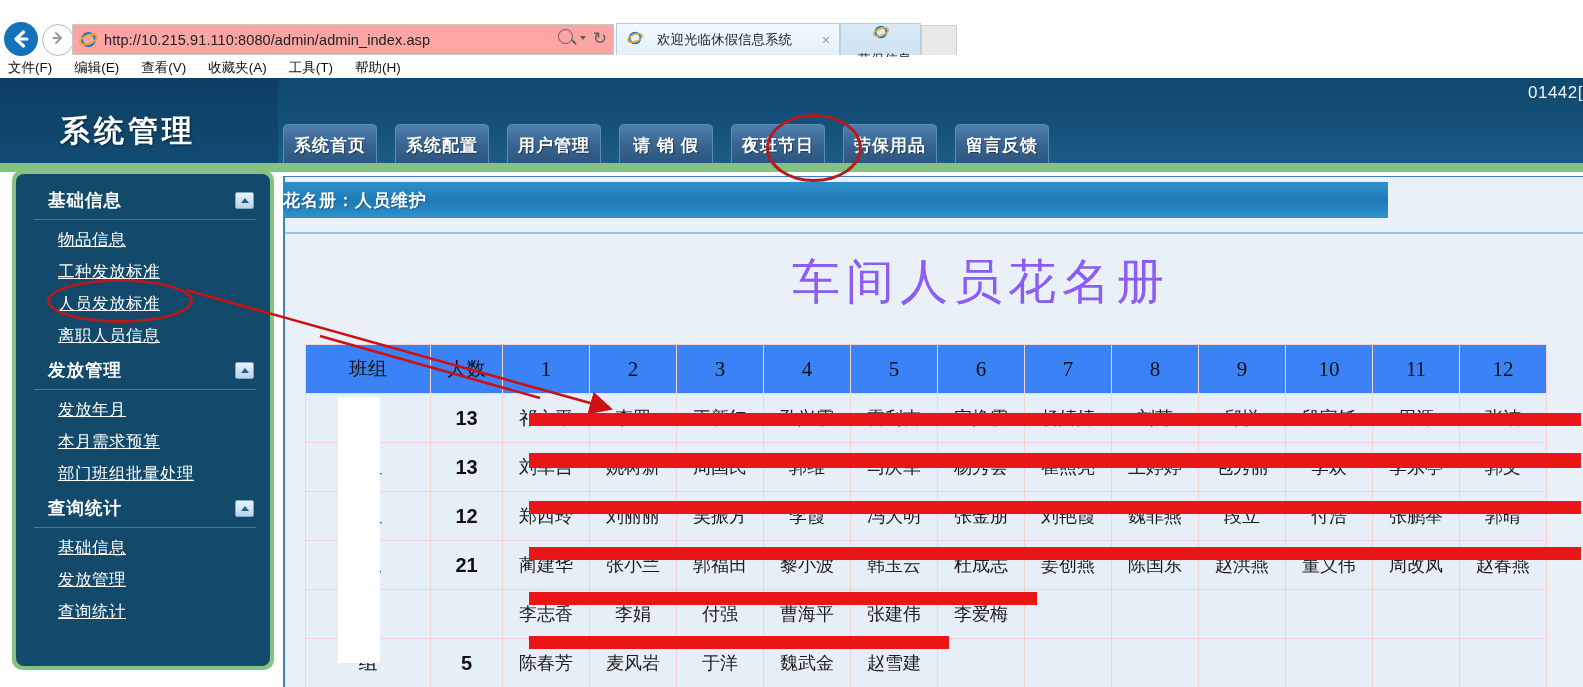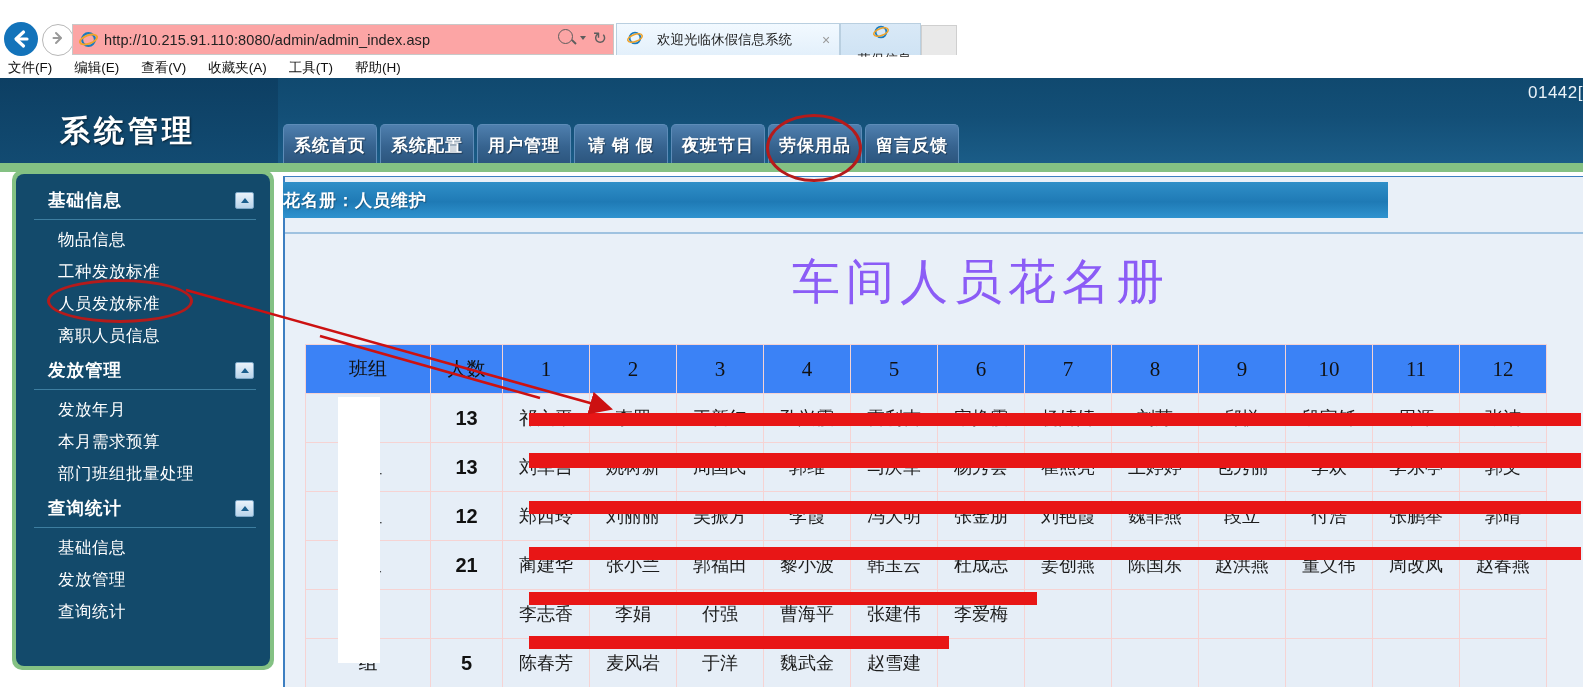--- a/index.html
+++ b/index.html
@@ -44,39 +44,39 @@
 
   
   .pagehead{position:absolute;left:0;top:78px;width:1583px;height:87px;
             background:linear-gradient(180deg,#10496f 0%,#134f77 45%,#1b5d88 100%);}
   .pagehead:before{content:"";position:absolute;left:0;top:0;width:278px;height:87px;
             background:linear-gradient(180deg,#0d3f63,#124b72);}
   .brand{position:absolute;left:60px;top:111px;font-size:30px;font-weight:bold;color:#ffffff;
          letter-spacing:4px;text-shadow:1px 1px 2px rgba(0,0,0,.55);}
   .counter{position:absolute;right:0px;top:83px;font-size:17px;color:#eaf2f8;letter-spacing:.5px;white-space:nowrap;}
 
-  .navtabs{position:absolute;left:283px;top:124px;display:flex;gap:3px;}
+  .navtabs{position:absolute;left:283px;top:124px;display:flex;gap:18px;}
   .ntab{width:92px;height:40px;display:flex;align-items:center;justify-content:center;
         font-size:17px;color:#ffffff;font-weight:bold;letter-spacing:1px;
         background:linear-gradient(180deg,#4f7fae 0%,#36638f 55%,#2b547c 100%);
         border-radius:5px 5px 0 0;border:1px solid #5d8cb8;border-bottom:none;text-shadow:1px 1px 1px rgba(0,0,0,.4);}
   .greenbar{position:absolute;left:0;top:163px;width:1583px;height:9px;background:#84c183;}
 
   
   .sidewrap{position:absolute;left:12px;top:170px;width:262px;height:500px;
             background:#84c183;border-radius:10px;padding:4px;box-sizing:border-box;}
   .sidebar{width:100%;height:100%;background:#134a6b;border-radius:8px;box-sizing:border-box;
            padding:8px 0 0 0;overflow:hidden;}
   .grp-head{display:flex;align-items:center;justify-content:space-between;padding:6px 16px 5px 32px;}
   .grp-title{font-size:17.5px;font-weight:bold;color:#ffffff;letter-spacing:1px;}
   .grp-btn{width:17px;height:15px;background:linear-gradient(#eaf3fb,#b9d4ea);border:1px solid #7fa9c9;
            display:flex;align-items:center;justify-content:center;border-radius:2px;}
   .grp-btn i{width:0;height:0;border-left:4px solid transparent;border-right:4px solid transparent;border-bottom:5px solid #1b5f8e;display:block;}
   .grp-rule{height:1px;background:#3d7ea0;margin:2px 14px 4px 18px;}
-  .side-item{font-size:16.5px;color:#ffffff;padding:5px 16px 5px 42px;white-space:nowrap;letter-spacing:.5px;}
+  .side-item{font-size:16.5px;color:#ffffff;text-decoration:underline;padding:5px 16px 5px 42px;white-space:nowrap;letter-spacing:.5px;}
 
   
   .panel{position:absolute;left:283px;top:176px;width:1300px;height:511px;background:#e9f0f8;
          border-left:2px solid #3d7fc1;border-top:1px solid #3d7fc1;box-sizing:border-box;}
   .panel-title{position:absolute;left:283px;top:182px;width:1105px;height:36px;
         background:linear-gradient(180deg,#2f8fc8 0%,#1f7ab5 55%,#2f93cf 100%);
         display:flex;align-items:center;box-sizing:border-box;}
   .panel-title span{font-size:17px;font-weight:bold;color:#fff;letter-spacing:1px;text-shadow:1px 1px 1px rgba(0,0,0,.3);}
   .panel-sep{position:absolute;left:285px;top:232px;width:1298px;height:2px;background:#9fc2e0;}
   .rpt-title{position:absolute;left:283px;top:250px;width:1396px;text-align:center;

